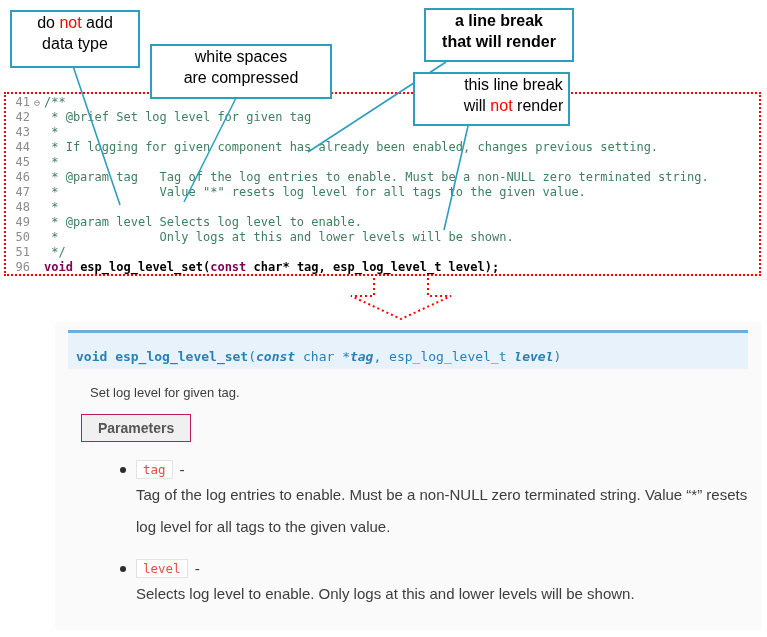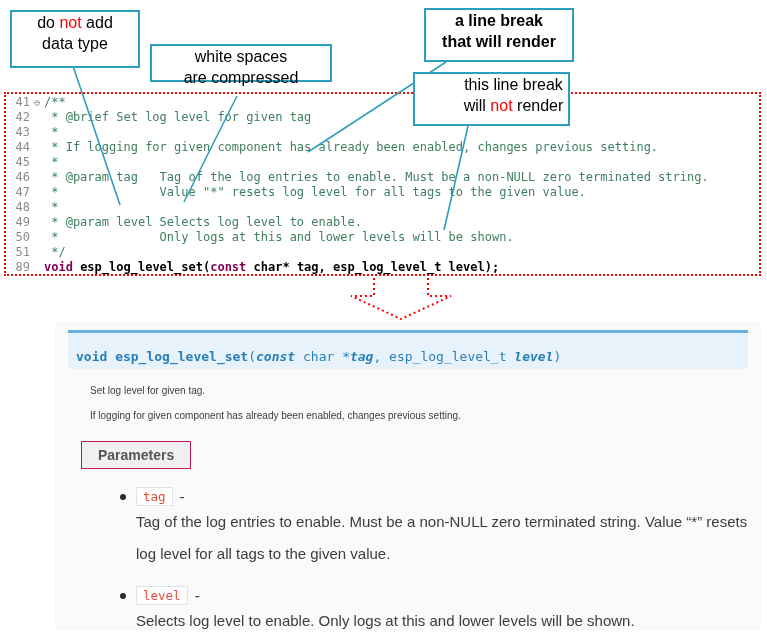--- a/index.html
+++ b/index.html
@@ -9,21 +9,21 @@
   }
 
   
   .callout {
     position:absolute; border:2.5px solid #2E9EBF; background:#ffffff;
     display:flex; flex-direction:column; align-items:center; 
     text-align:center; font-size:16px; line-height:21px; color:#000;
     z-index:10; box-sizing:border-box;
   }
   .c-box1 { left:10px;  top:10px; width:130px; height:58px; }
-  .c-box2 { left:150px; top:44px; width:182px; height:38px; }
+  .c-box2 { left:150px; top:44px; width:182px; height:55px; }
   .c-box3 { left:424px; top:8px;  width:150px; height:54px;font-weight:bold; }
   .c-box4 { left:413px; top:72px; width:157px; height:54px;padding-left:44px; }
   .red { color:#FF0000; }
 
   
   .overlay {
     position:absolute; left:0; top:0; width:767px; height:637px;
     pointer-events:none; z-index:6;
   }
 
@@ -49,21 +49,21 @@
     color:#3d3d3d;
   }
   .sig {
     background:#E7F2FA; border-top:3px solid #6AB0DE;
     padding:16px 8px 5px 8px; font-family:"DejaVu Sans Mono", monospace;
     font-size:13px; color:#2980B9; margin-bottom:16px;
   }
   .s-bold { font-weight:bold; }
   .s-kw { font-weight:bold; font-style:italic; }
   .s-param { font-weight:bold; font-style:italic; }
-  .doc-para { font-size:10px; margin:0 0 14px 22px; }
+  .doc-para { font-size:13px; margin:0 0 14px 22px; }
   .doc-para.second { margin-bottom:20px; }
   .params-label {
     display:inline-block; margin-left:13px; background:#f0f0f0;
     border:1px solid #be185d; padding:5px 16px;
     font-size:14px; font-weight:bold; color:#555;
   }
   .param-list { list-style:none; margin:18px 0 0 0; padding:0 0 0 52px; }
   .param-item { margin-bottom:16px; }
   .param-head { display:flex; align-items:center; }
   .bullet { width:6px; height:6px; background:#2b2b2b; border-radius:50%; margin-right:10px; flex:none; }
@@ -159,31 +159,30 @@
           <span class="line-number">50</span>
           <span class="fold"></span>
           <span class="code-text"><span class="c-comment"> *              Only logs at this and lower levels will be shown.</span></span>
         </div>
         <div class="code-line">
           <span class="line-number">51</span>
           <span class="fold"></span>
           <span class="code-text"><span class="c-comment"> */</span></span>
         </div>
         <div class="code-line">
-          <span class="line-number">89</span>
+          <span class="line-number">96</span>
           <span class="fold"></span>
           <span class="code-text"><span class="c-kw">void</span><span class="c-plain"> esp_log_level_set(</span><span class="c-kw">const</span><span class="c-plain"> char* tag, esp_log_level_t level);</span></span>
         </div>
       </div>
   </div>
 
   <div class="docpanel">
     <div class="sig" id="sig"><span class="s-bold">void </span><span class="s-bold">esp_log_level_set</span><span class="s-plain">(</span><span class="s-kw">const</span><span class="s-plain"> char *</span><span class="s-param">tag</span><span class="s-plain">, </span><span class="s-plain">esp_log_level_t </span><span class="s-param">level</span><span class="s-plain">)</span></div>
     <p class="doc-para">Set log level for given tag.</p>
-    <p class="doc-para second">If logging for given component has already been enabled, changes previous setting.</p>
     <div class="params-label">Parameters</div>
     <ul class="param-list" id="param-list">
         <li class="param-item">
           <div class="param-head">
             <span class="bullet"></span>
             <span class="literal">tag</span>
             <span class="dash">-</span>
           </div>
           <div class="param-desc">Tag of the log entries to enable. Must be a non-NULL zero terminated string. Value “*” resets log level for all tags to the given value.</div>
         </li>

